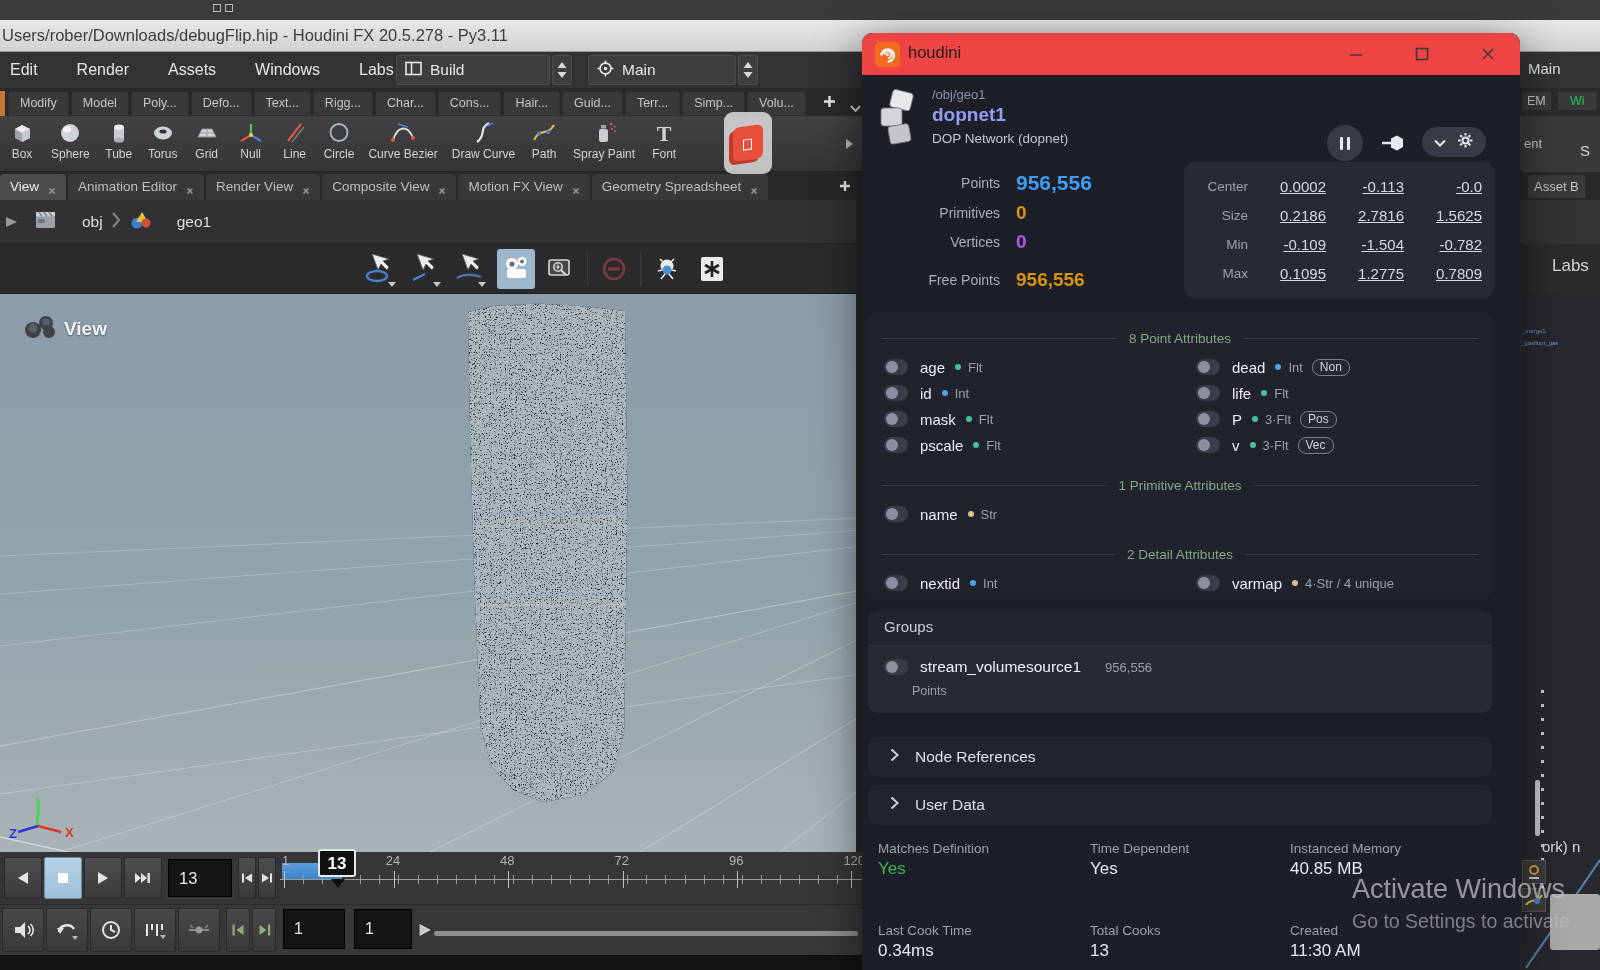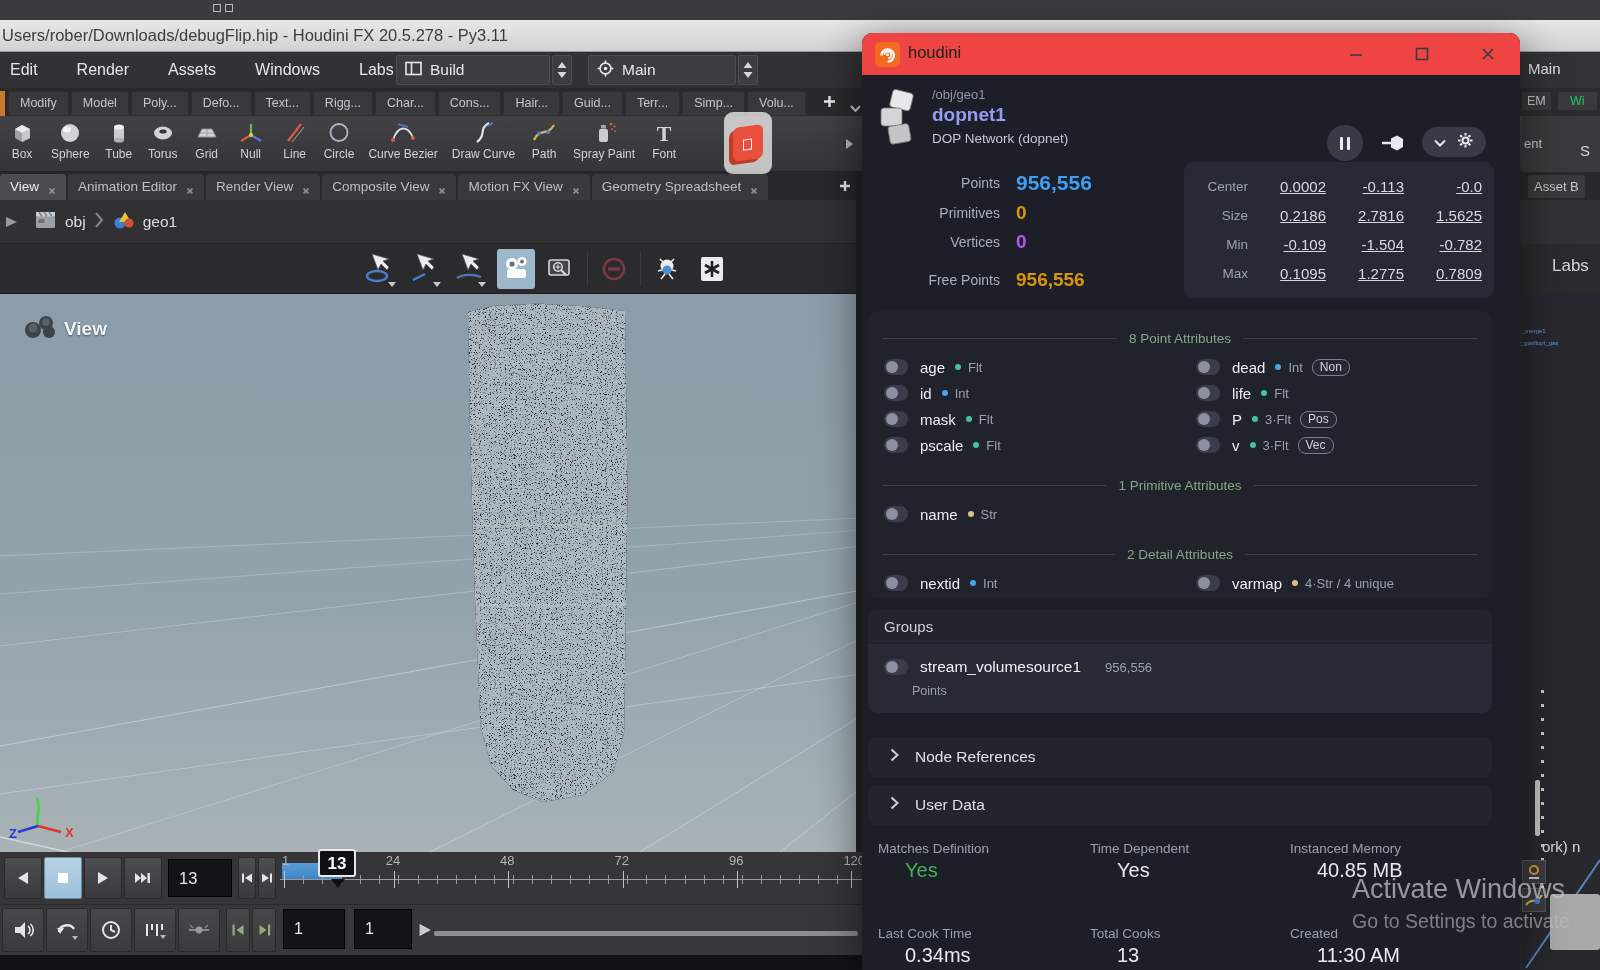--- a/index.html
+++ b/index.html
@@ -49,21 +49,21 @@
   
   #panetabs { left:0; top:172px; width:1522px; height:28px; background:#28282a; }
   #panetab-list { position:absolute; left:0; top:2px; display:flex; gap:2px; }
   .pane-tab { height:26px; border-radius:4px 4px 0 0; padding:5px 10px 0; font-size:13.5px;
      background:#39393b; color:#bfbfc1; display:flex; align-items:flex-start; gap:9px; white-space:nowrap; }
   .pane-tab.active { background:#4c4c4f; color:#ececee; }
 
   
   #pathbar { left:0; top:200px; width:1522px; height:44px; background:#313134; border-bottom:1px solid #232325; }
   #crumbs { position:absolute; left:34px; top:0; height:44px; display:flex; align-items:center; gap:8px; }
-  .crumb { display:flex; align-items:center; gap:7px; font-size:15.5px; color:#dededf; }
+  .crumb { display:flex; align-items:center; gap:24px; font-size:15.5px; color:#dededf; }
 
   
   #vptoolbar { left:0; top:244px; width:1522px; height:50px; background:#2b2b2d; border-bottom:1px solid #1f1f21; }
   #vpt-icons { position:absolute; left:362px; top:4px; height:42px; display:flex; align-items:center; gap:7px; }
   .vpt { width:38px; height:40px; display:flex; align-items:center; justify-content:center; border-radius:3px; }
   .vpt.hl { background:#9db8cc; }
   .vpt-sep { width:1px; height:34px; background:#3c3c3e; }
 
   
   #viewport { left:0; top:294px; width:862px; height:558px; overflow:hidden;
@@ -163,21 +163,21 @@
   .grp-count { margin-left:24px; font-size:13px; color:#9aa0ac; }
   .grp-kind { position:absolute; left:44px; top:40px; font-size:12.5px; color:#9aa0ac; }
 
   .collapsible { position:absolute; left:6px; width:624px; height:40px; background:#22242e; border-radius:8px;
      display:flex; align-items:center; padding-left:22px; gap:16px; }
   .coll-label { font-size:15.5px; color:#dde0e8; }
 
   #footer-grid { position:absolute; left:16px; top:766px; width:620px; display:grid;
      grid-template-columns:212px 200px 1fr; row-gap:44px; }
   .foot-label { font-size:13.5px; color:#9aa0ac; }
-  .foot-value { font-size:20px; color:#e6e9f0; margin-top:3px;margin-left:27px; }
+  .foot-value { font-size:17px; color:#e6e9f0; margin-top:3px; }
 
   
   #watermark { left:1352px; top:874px; z-index:300; color:rgba(195,198,202,.72); pointer-events:none; }
   #wm1 { font-size:27px; white-space:nowrap; }
   #wm2 { font-size:19.5px; margin-top:5px; white-space:nowrap; color:rgba(185,188,192,.62); }
 </style>
 </head>
 <body>
 
 <div id="root">

